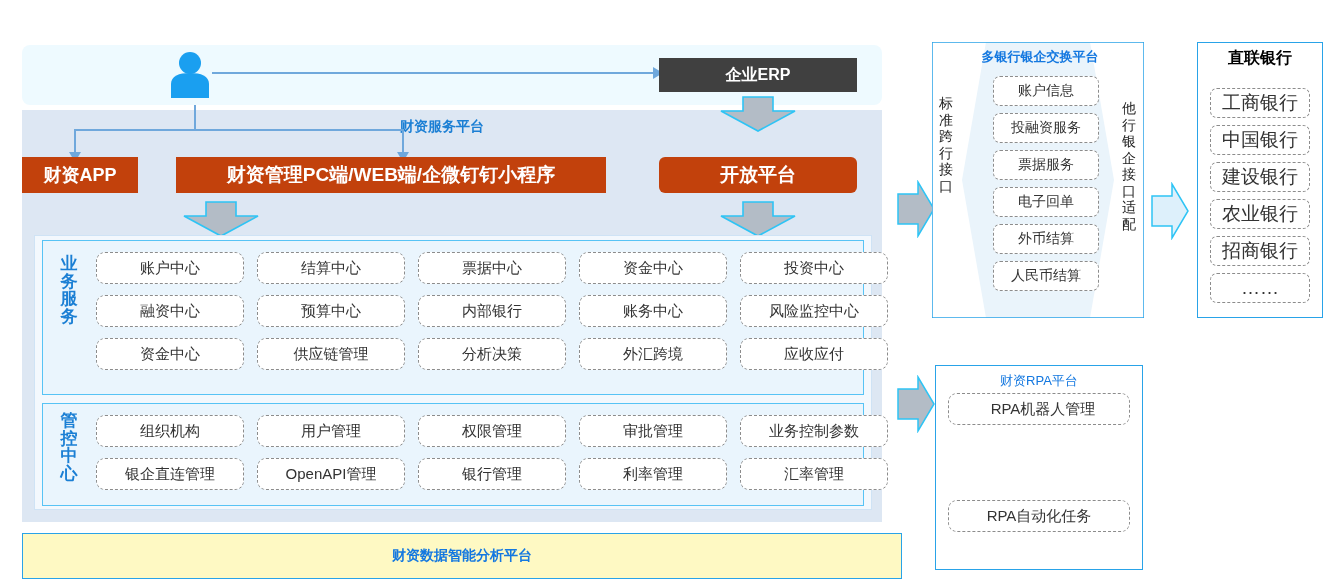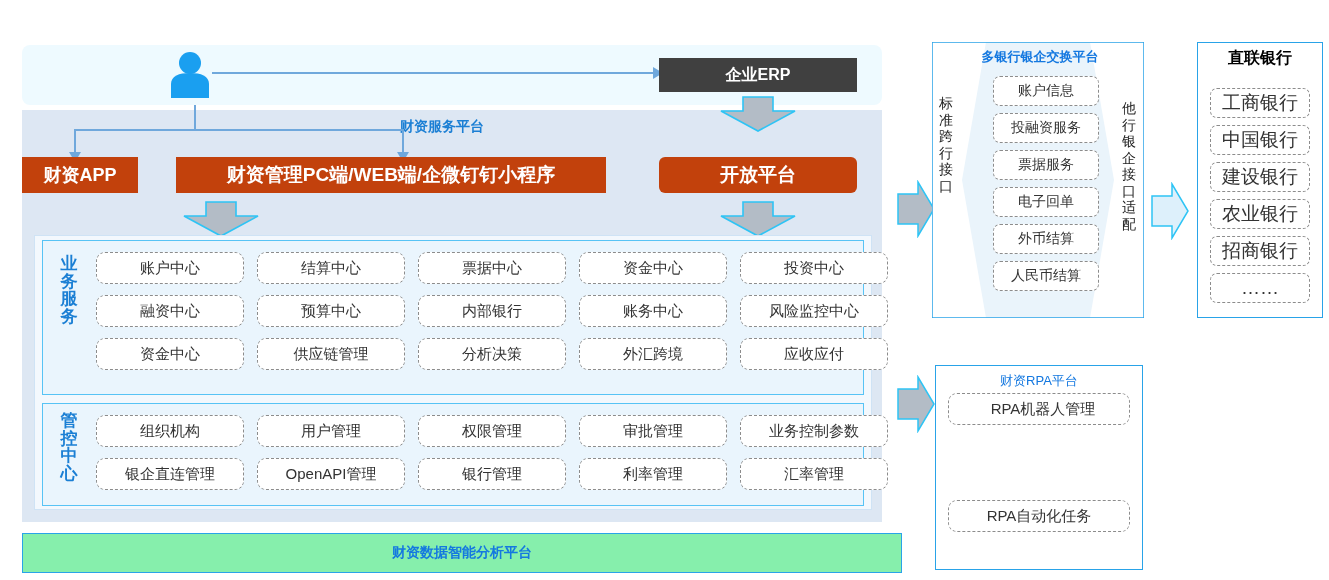--- a/index.html
+++ b/index.html
@@ -61,21 +61,21 @@
         display:flex;align-items:center;justify-content:center;font-size:15px;color:#333;}
 
   #biz-grid{left:96px;top:252px;width:782px;height:136px;}
   #mgmt-grid{left:96px;top:415px;width:782px;height:82px;}
   .grid{position:absolute;display:grid;grid-template-columns:repeat(5,148px);
         column-gap:13px;}
   #biz-grid{grid-template-rows:repeat(3,32px);row-gap:11px;}
   #mgmt-grid{grid-template-rows:repeat(2,32px);row-gap:11px;}
 
   
-  #analysis-bar{left:22px;top:533px;width:880px;height:40px;background:#86efac;border:1px solid #29a3e8;
+  #analysis-bar{left:22px;top:533px;width:880px;height:46px;background:#fef9c3;border:1px solid #29a3e8;
                 display:flex;align-items:center;justify-content:center;
                 font-size:14px;font-weight:bold;color:#1478e0;}
 
   
   #mb-panel{left:932px;top:42px;width:212px;height:276px;background:#eaf4fb;}
   #mb-hourglass{left:932px;top:42px;width:212px;height:276px;}
   #mb-title{left:932px;top:48px;width:216px;text-align:center;font-size:13px;font-weight:bold;color:#1478e0;}
   #mb-left-label{left:935px;top:95px;width:22px;text-align:center;font-size:14px;color:#222;line-height:1.18;}
   #mb-right-label{left:1118px;top:100px;width:22px;text-align:center;font-size:14px;color:#222;line-height:1.18;}
   #mb-items{left:993px;top:76px;width:106px;}

